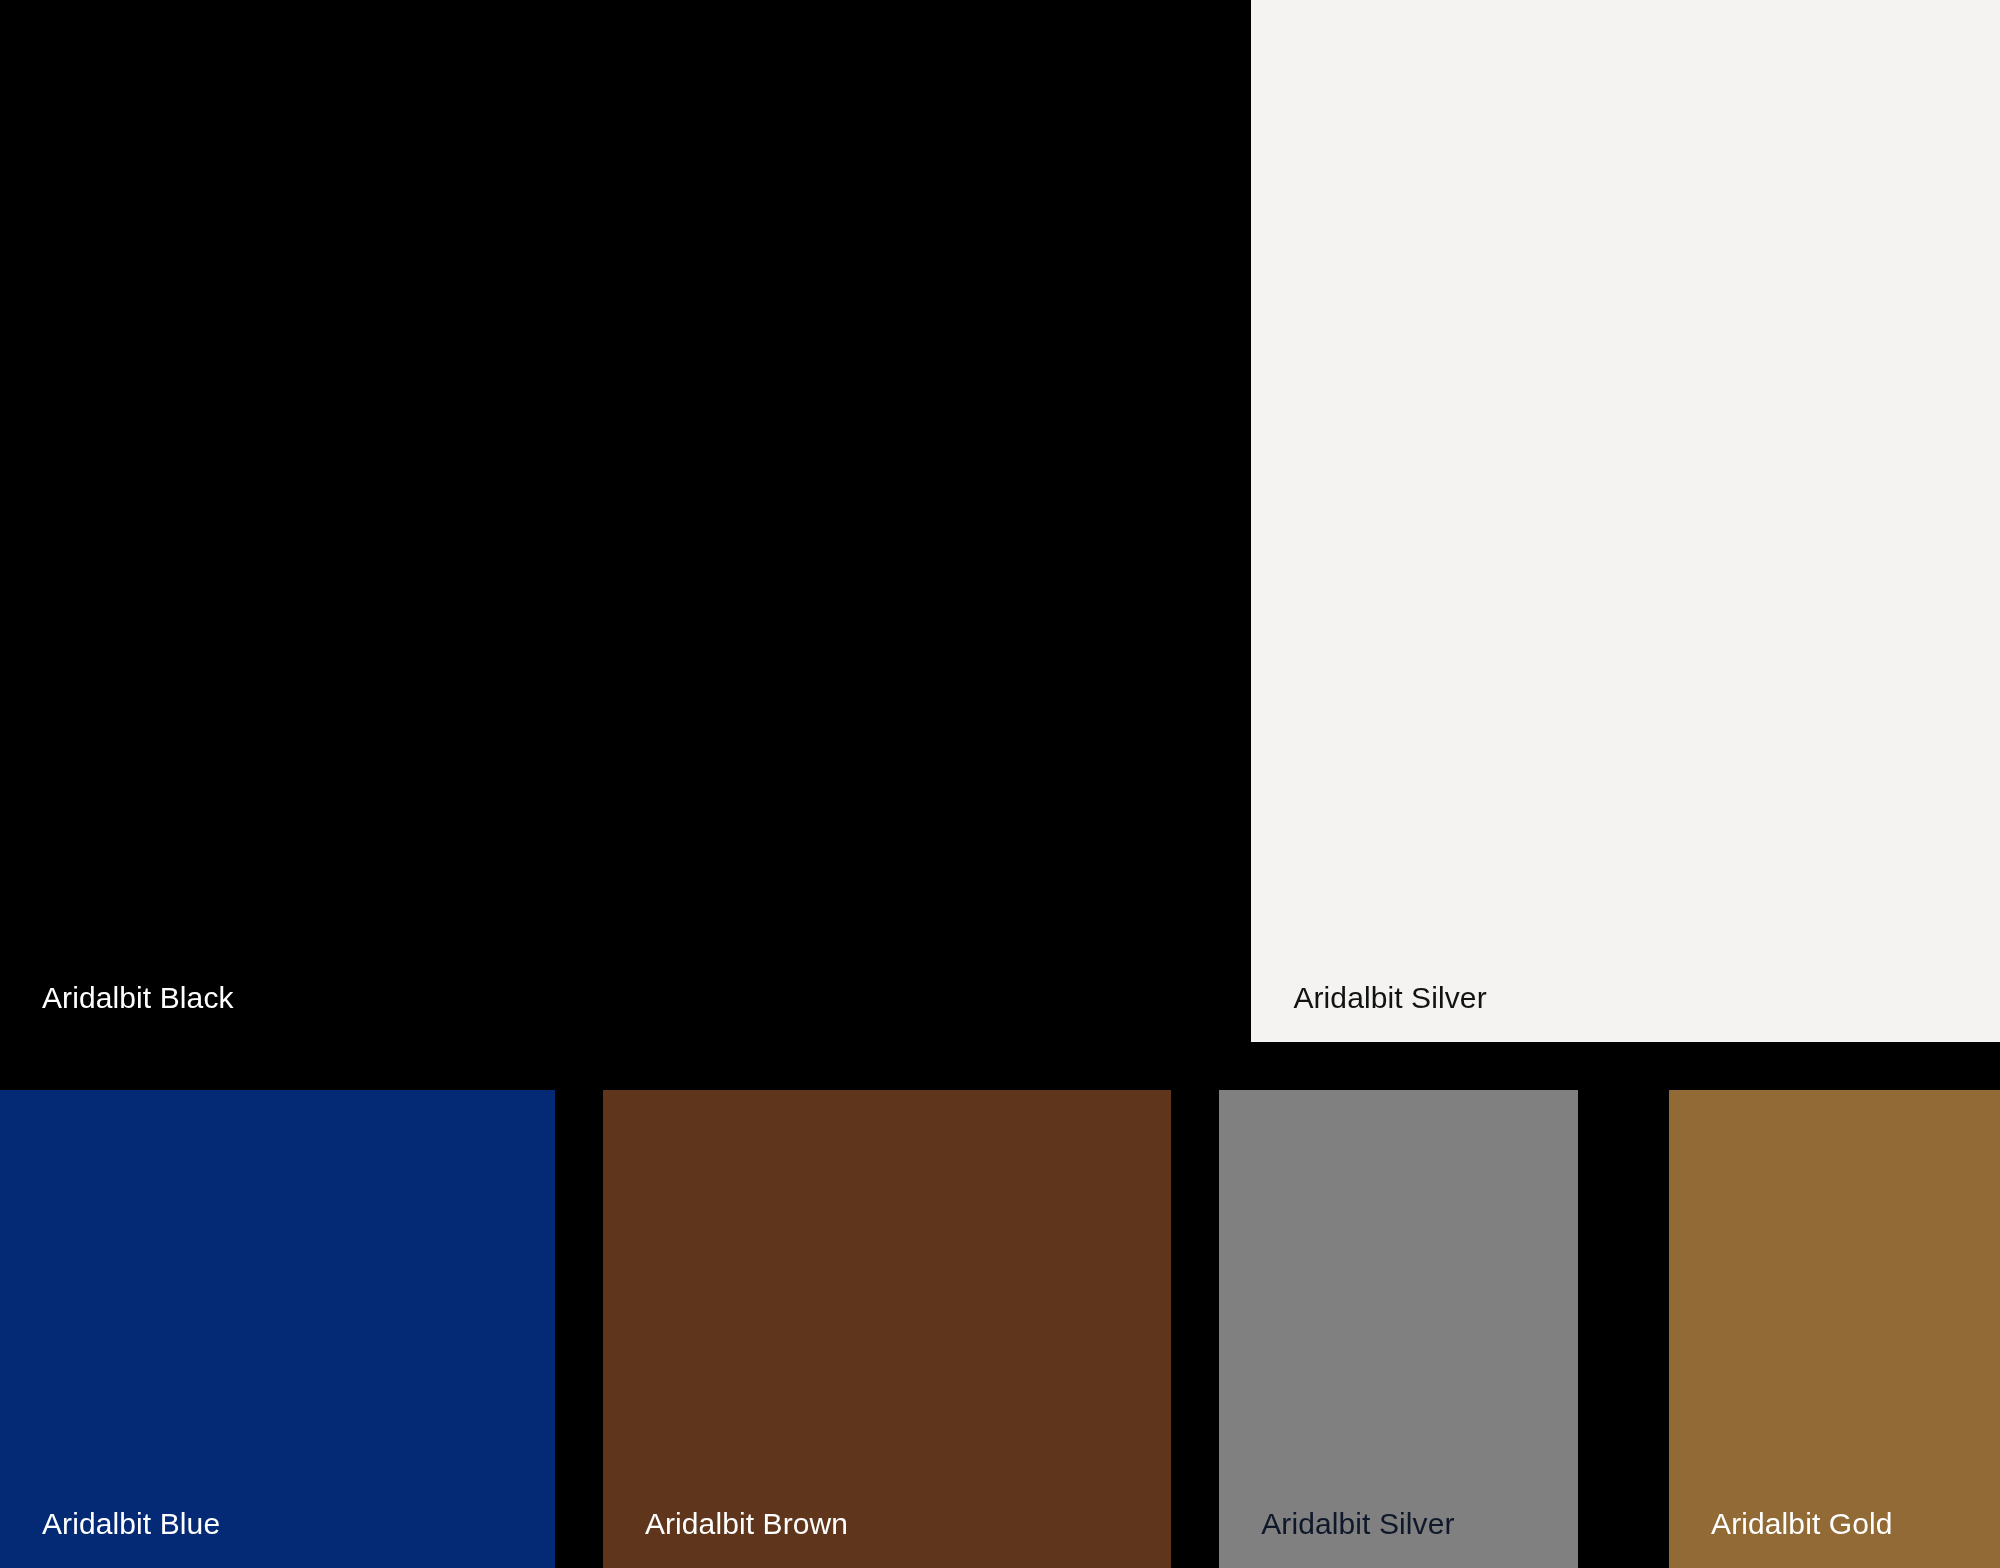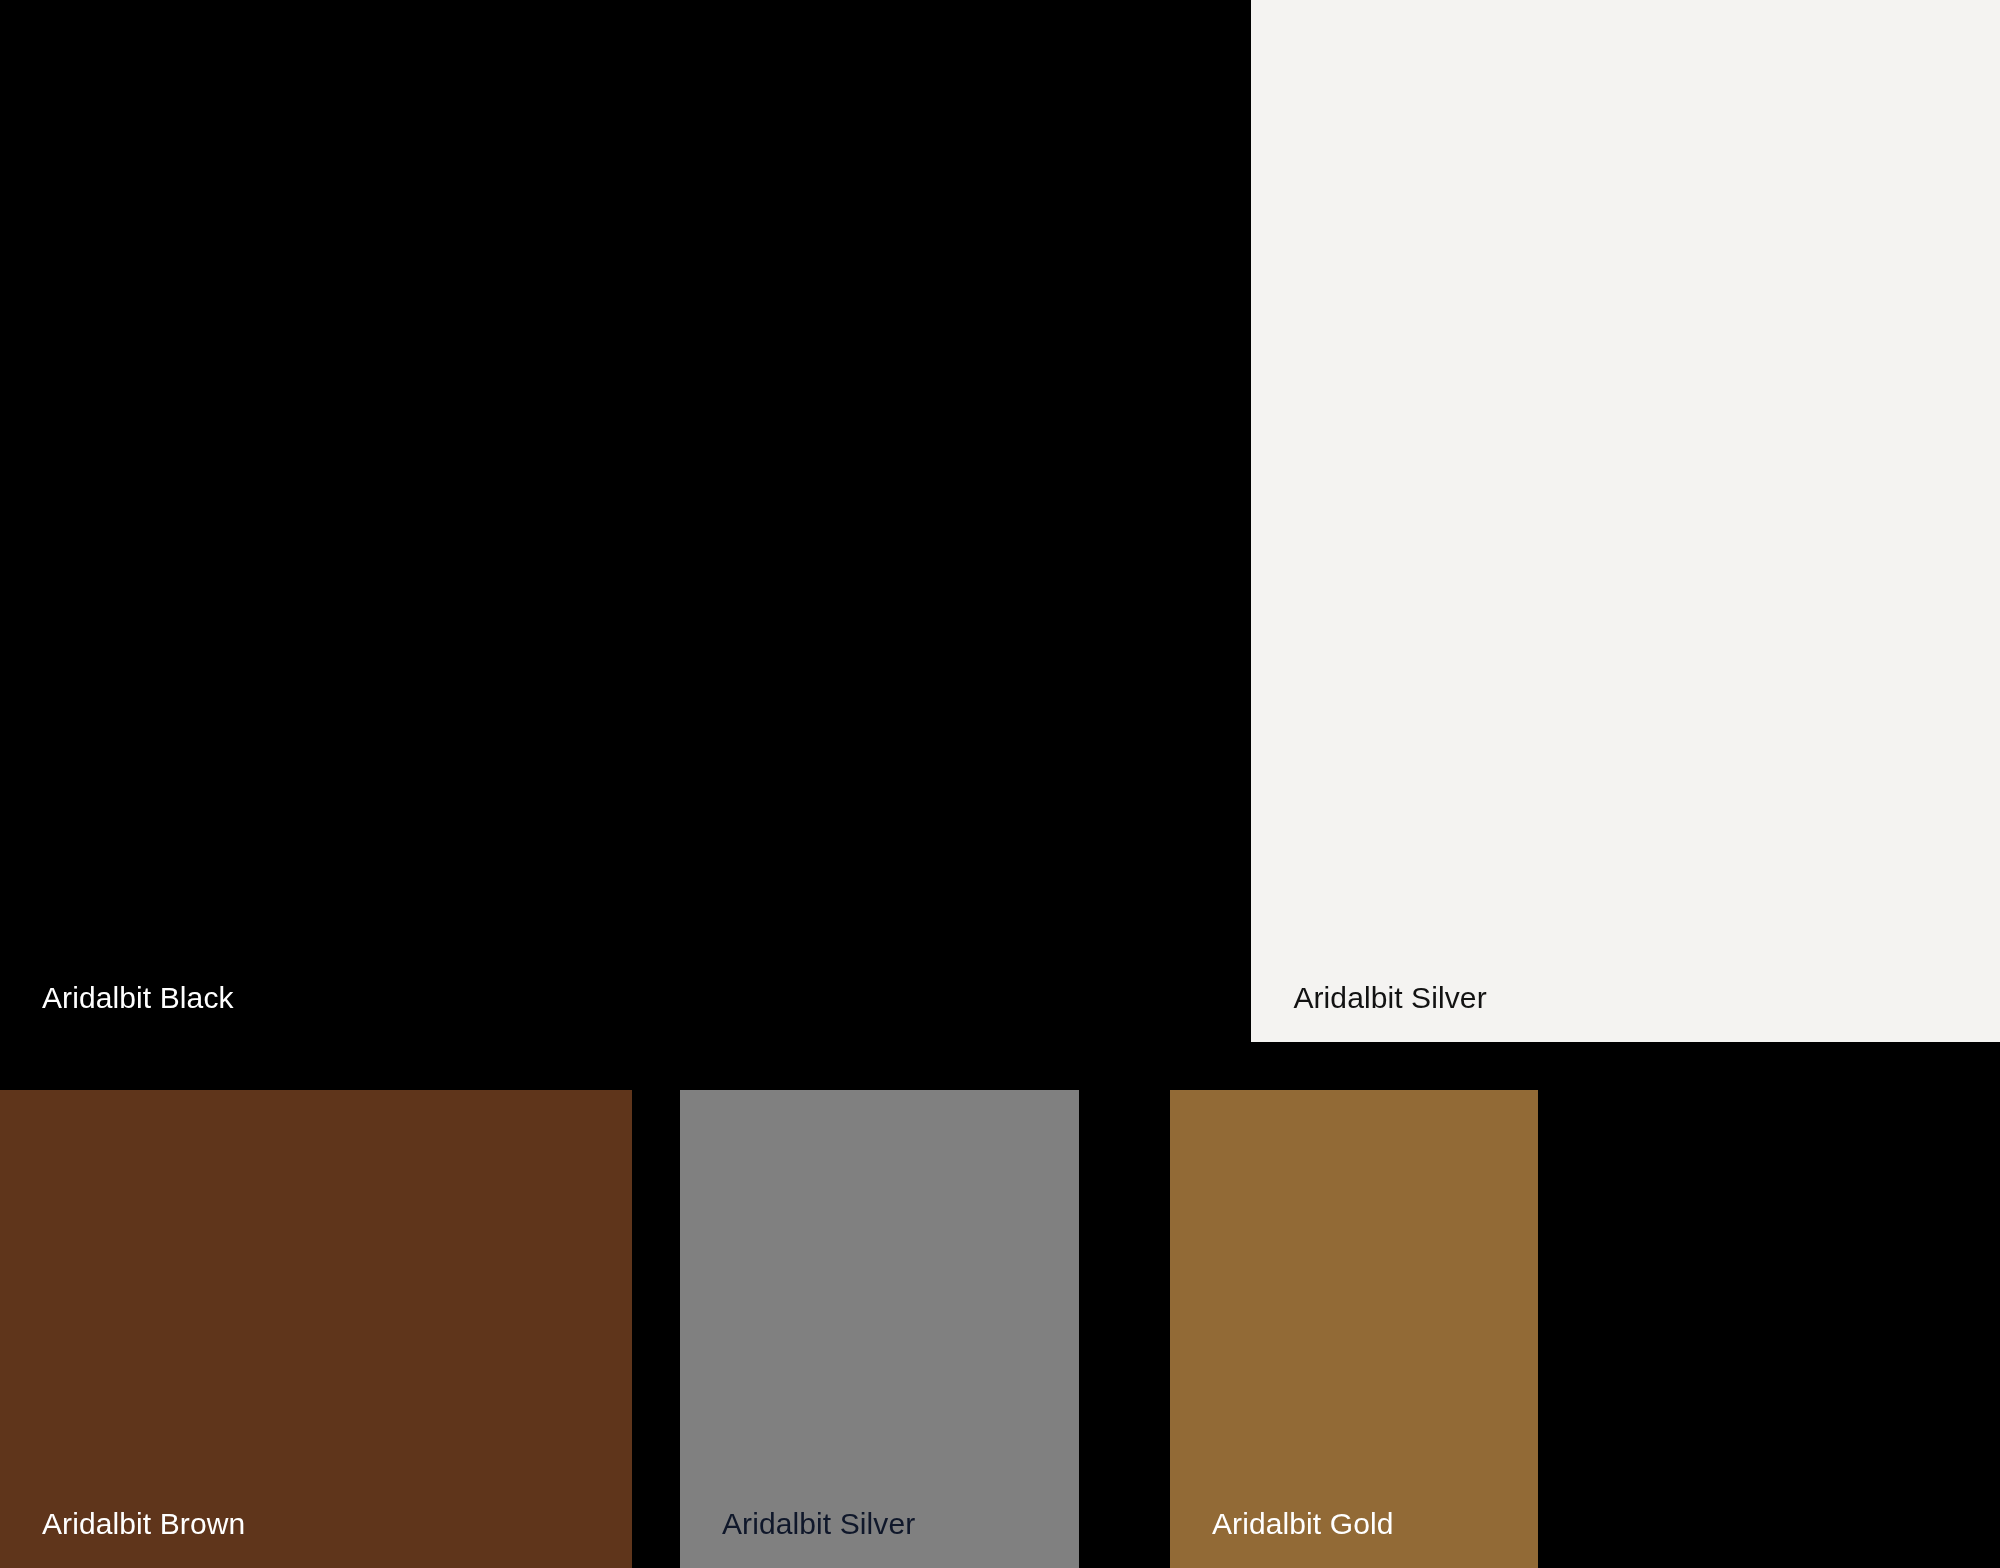--- a/index.html
+++ b/index.html
@@ -73,20 +73,23 @@
     </div>
 
     <div class="swatch" id="swatch-white" style="background-color: rgb(244, 243, 241);">
       <span class="swatch-label" style="color: rgb(18, 18, 18);">Aridalbit Silver</span>
     </div>
 
   </div>
 
   <div class="palette-row" id="row-secondary">
 
+    <div class="swatch" id="swatch-blue" style="background-color: rgb(4, 42, 118);">
+      <span class="swatch-label" style="color: rgb(255, 255, 255);">Aridalbit Blue</span>
+    </div>
 
     <div class="swatch" id="swatch-brown" style="background-color: rgb(95, 53, 27);">
       <span class="swatch-label" style="color: rgb(255, 255, 255);">Aridalbit Brown</span>
     </div>
 
     <div class="swatch" id="swatch-silver" style="background-color: rgb(128, 128, 128);">
       <span class="swatch-label" style="color: #0f172a;">Aridalbit Silver</span>
     </div>
 
     <div class="swatch" id="swatch-gold" style="background-color: rgb(146, 106, 54); margin-left: 43px;">

